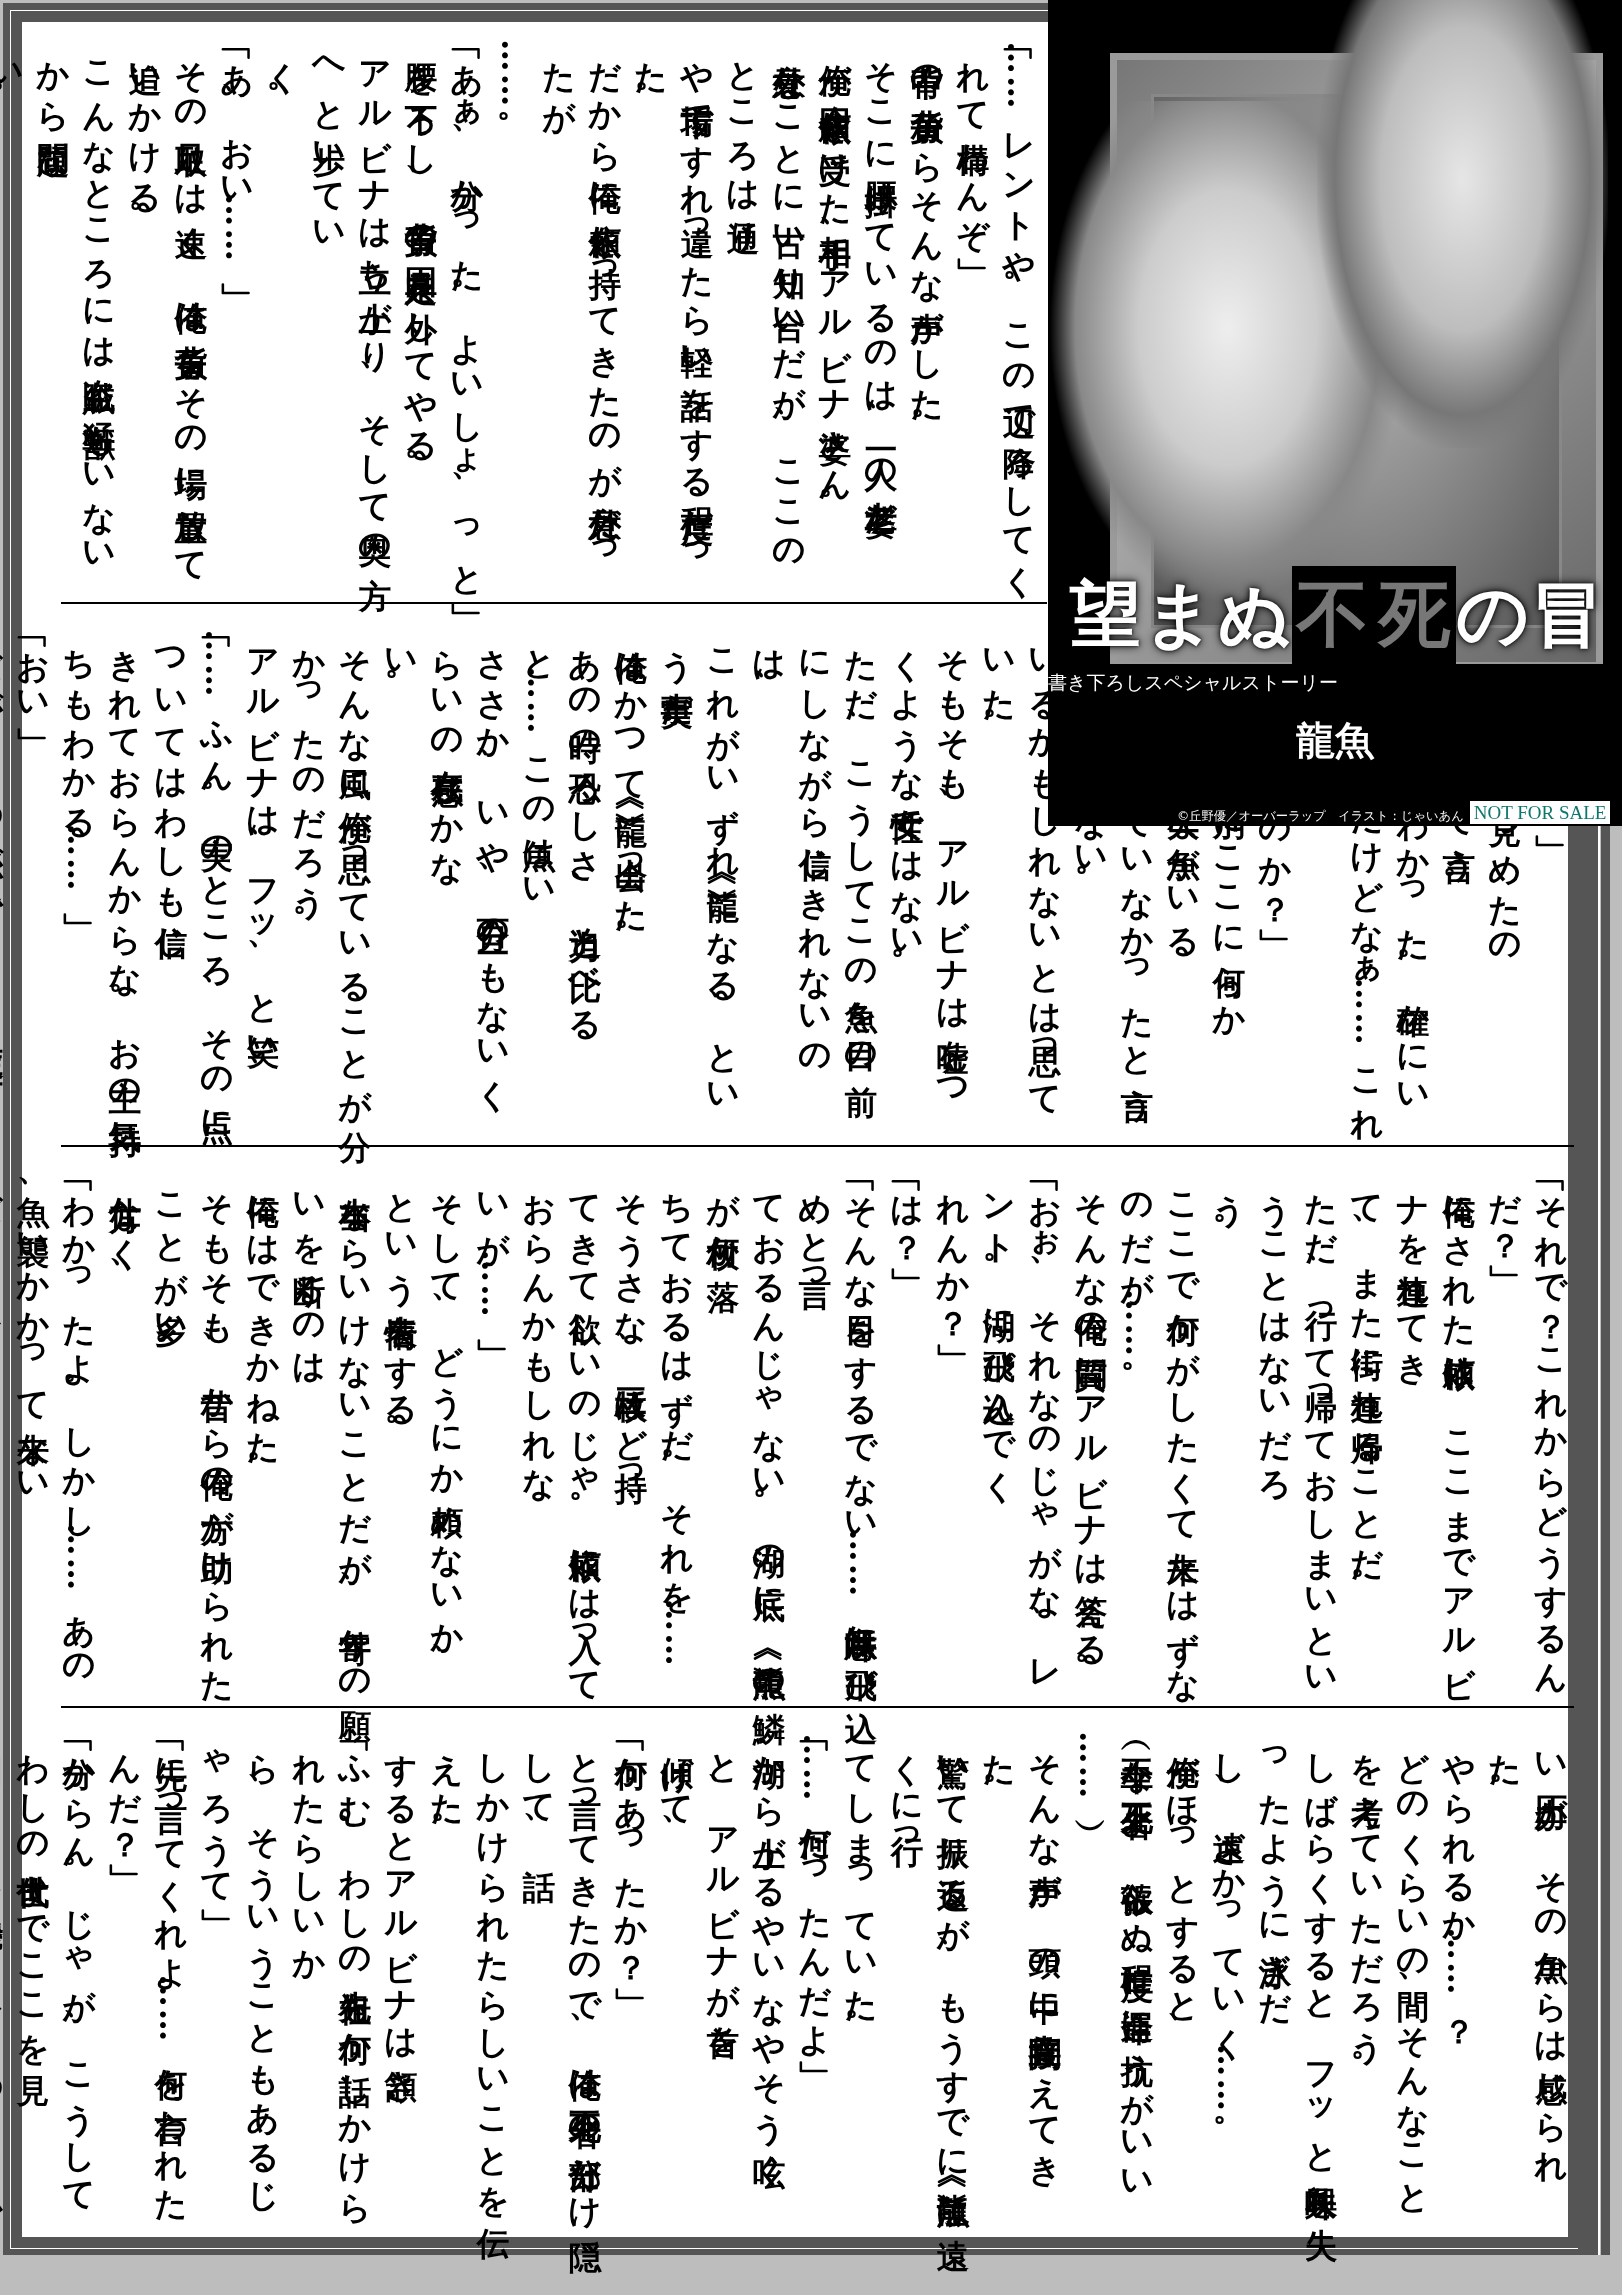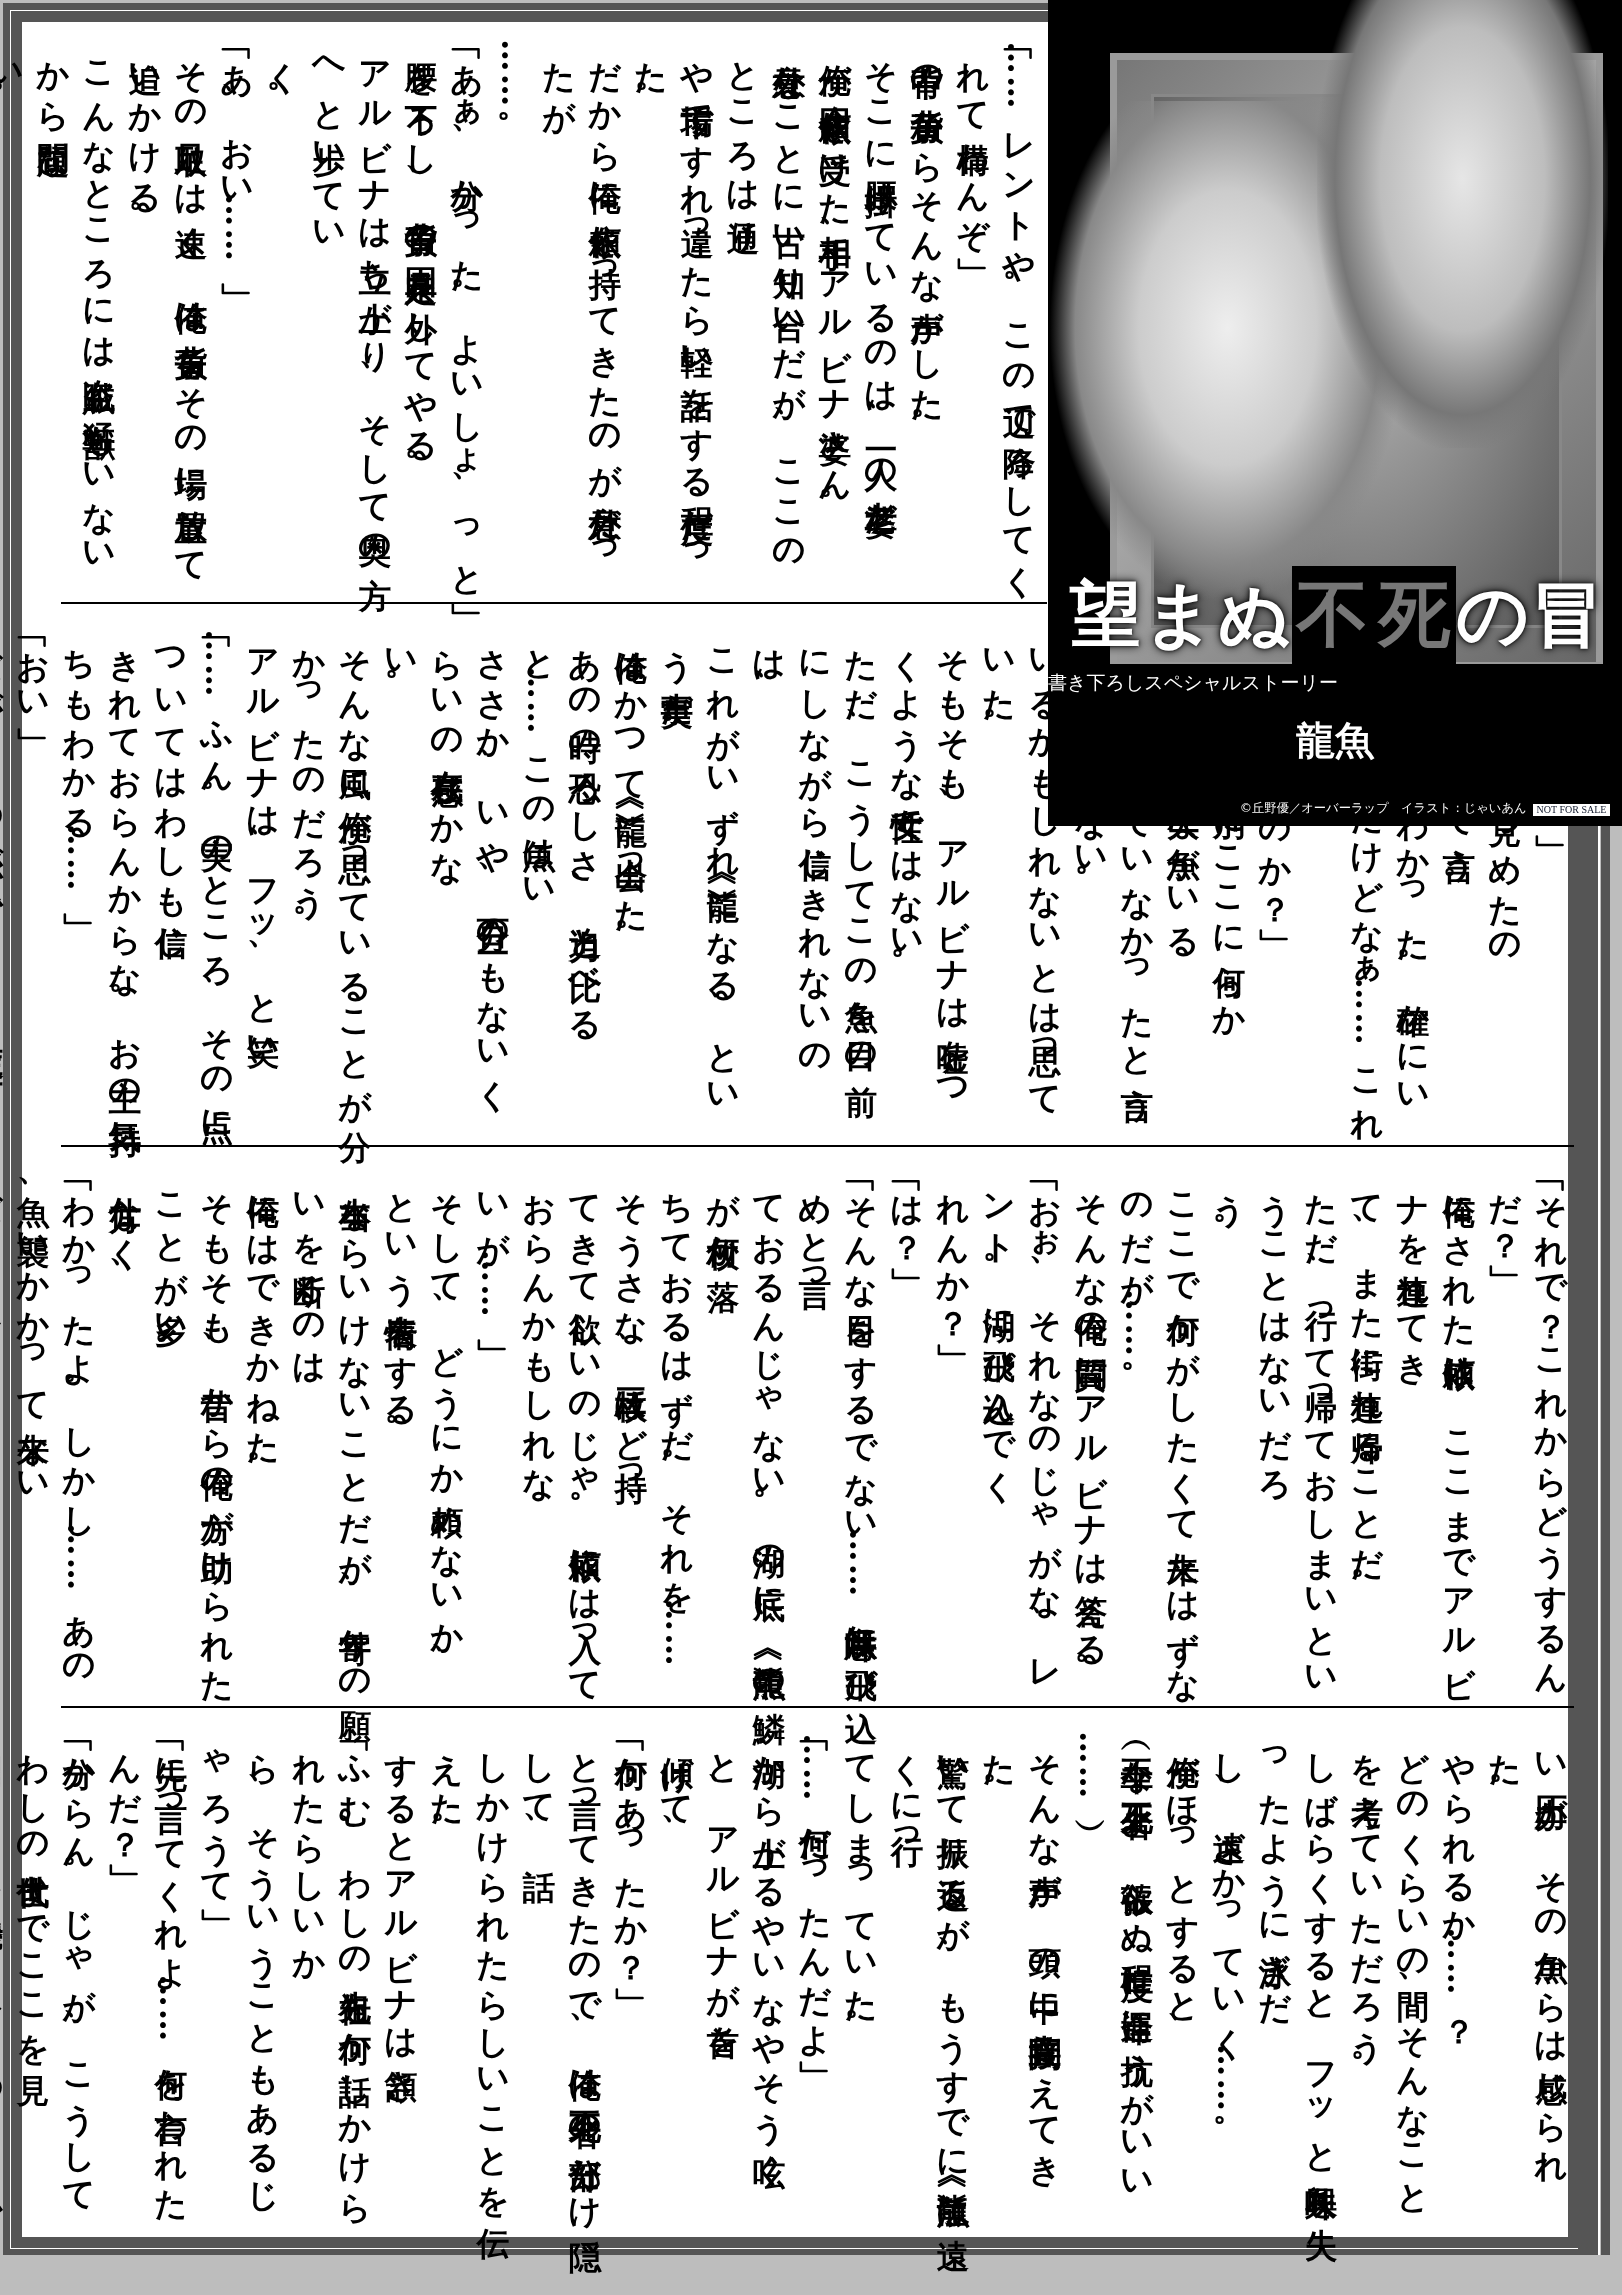--- a/index.html
+++ b/index.html
@@ -17,21 +17,21 @@
   .illus-frame{position:absolute;left:62px;top:53px;width:493px;height:616px;border:7.8px solid #9a9a9a;box-sizing:border-box;background:linear-gradient(135deg,#777,#aaa 40%,#666);}
   .illus-inner{position:absolute;left:34px;top:34px;right:34px;bottom:34px;background:radial-gradient(ellipse at 50% 40%,#bbb,#555);border:3.4px solid #888;}
   .illus-figure1{position:absolute;left:0;top:101px;width:359px;height:504px;background:radial-gradient(ellipse at 50% 45%,#eee 0%,#ccc 35%,#888 60%,transparent 70%);}
   .illus-figure2{position:absolute;left:269px;top:0;width:291px;height:448px;background:radial-gradient(ellipse at 50% 40%,#e6e6e6 0%,#bdbdbd 40%,#777 62%,transparent 72%);}
   .title-main{position:absolute;left:11.2px;top:566px;width:555px;text-align:center;font-size:72px;font-weight:bold;color:#fff;letter-spacing:1.1px;text-shadow:0 0 10px #000,0 0 3.4px #000;font-family:"DejaVu Sans","Liberation Sans",sans-serif;}
   .title-box{display:inline-block;background:#000;color:#777;padding:0 3.4px;border:1.7px solid #000;}
   .bar{position:absolute;left:17px;width:549px;background:#000;}
   .subtitle{position:absolute;left:0;width:574px;color:#fff;font-size:19px;font-family:"DejaVu Sans","Liberation Sans",sans-serif;}
   .chapter{position:absolute;left:0;width:574px;text-align:center;color:#fff;font-size:39px;font-weight:bold;font-family:"DejaVu Sans","Liberation Sans",sans-serif;}
   .credit{position:absolute;right:11.2px;top:800px;color:#fff;font-size:12.3px;font-family:"DejaVu Sans","Liberation Sans",sans-serif;display:flex;align-items:flex-end;gap:5.6px;}
-  .nfs{background:#fff;color:#0f172a;border:1.1px solid #000;padding:0.6px 3.4px;font-family:"Liberation Serif",serif;font-size:10px;}
+  .nfs{background:#fff;color:#0f766e;border:1.1px solid #000;padding:0.6px 3.4px;font-family:"Liberation Serif",serif;font-size:19px;}
   .side-strip{position:absolute;top:0;height:2295px;}
 </style>
 </head>
 <body>
 
 <div class="frame-outer"></div>
 <div class="frame-dark"></div>
 <div class="frame-line"></div>
 <div class="frame-dark2"></div>
 

